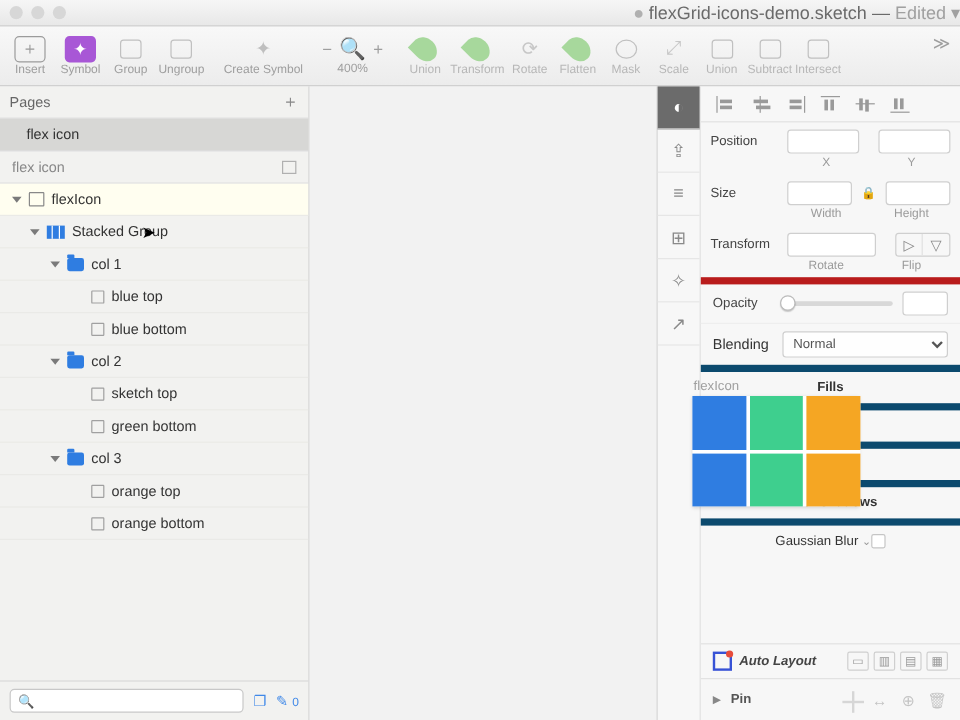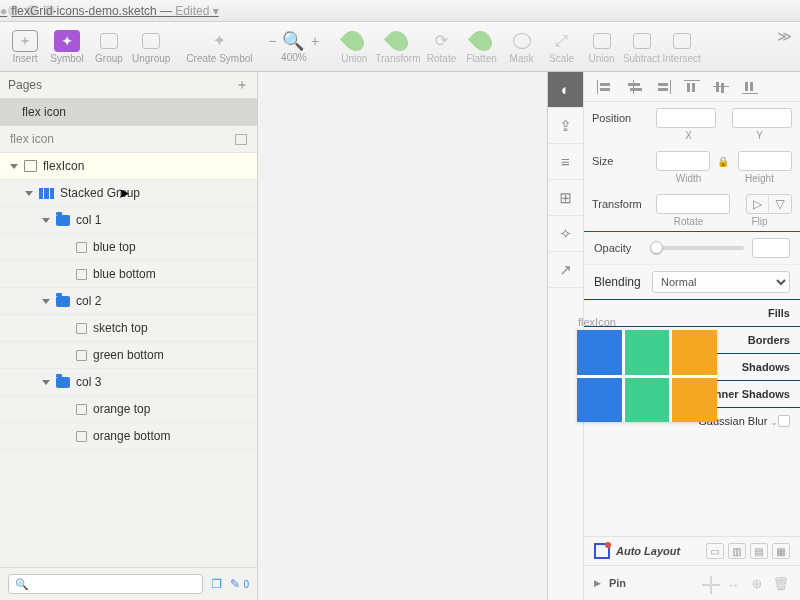--- a/index.html
+++ b/index.html
@@ -2,21 +2,21 @@
 <html><head>
 <meta charset="utf-8">
 <style>
 * { box-sizing: border-box; margin: 0; padding: 0; font-family: -apple-system, "Helvetica Neue", Arial, sans-serif; }
 body { width: 800px; height: 600px; background: #ececec; overflow: hidden; font-size: 12px; color: #333; }
 
 
 .titlebar { height: 22px; display: flex; align-items: center; padding: 0 8px; background: linear-gradient(#f6f6f6,#e8e8e8); border-bottom: 1px solid #d0d0d0; position: relative; }
 .traffic { display: flex; gap: 7px; }
 .tl { width: 11px; height: 11px; border-radius: 50%; background: #d7d7d7; }
-.titlebar .title { position: absolute; left: 0; right: 0; text-align: left; font-size: 12px; color: #6a6a6a; text-decoration: underline; }
+.titlebar .title { position: absolute; left: 0; right: 0; text-align: right; font-size: 15px; color: #6a6a6a; }
 .titlebar .title .dot { color: #b0b0b0; margin-right: 4px; }
 .titlebar .title .edited { color: #a0a0a0; }
 
 
 .toolbar { height: 50px; background: linear-gradient(#f8f8f8,#ececec); border-bottom: 1px solid #c9c9c9; display: flex; align-items: center; padding: 0 6px; gap: 4px; }
 .tbtn { display: flex; flex-direction: column; align-items: center; justify-content: center; min-width: 38px; height: 44px; color: #9e9e9e; font-size: 10px; }
 .tbtn .ic { width: 26px; height: 22px; display: flex; align-items: center; justify-content: center; font-size: 16px; color: #bfbfbf; }
 .tbtn .lbl { margin-top: 1px; }
 .tbtn.symbol .ic { background: #a857d6; border-radius: 4px; color: #fff; font-size: 14px; width: 26px; height: 22px; }
 .tbtn.insert .ic { border: 1.5px solid #9b9b9b; border-radius: 4px; color: #9b9b9b; font-size: 14px; width: 26px; height: 22px; }
@@ -109,23 +109,23 @@
 .prow .plabel { width: 58px; color: #444; font-size: 11px; }
 .pinput { flex: 1; height: 20px; border: 1px solid #cfcfcf; border-radius: 3px; background: #fff; }
 .psub { display: flex; padding: 0 8px 4px; gap: 6px; }
 .psub .col { flex: 1; text-align: center; font-size: 10px; color: #9a9a9a; }
 .psub .col.offset { margin-left: 64px; }
 .lock { color: #b0b0b0; font-size: 10px; padding: 0 2px; }
 .flip-seg { display: flex; border: 1px solid #cfcfcf; border-radius: 3px; overflow: hidden; }
 .flip-seg span { width: 22px; height: 18px; display: flex; align-items: center; justify-content: center; color: #888; border-right: 1px solid #e0e0e0; font-size: 12px; }
 .flip-seg span:last-child { border: none; }
 
-.section { border-top: 1px solid #0c4a6e; padding: 7px 10px; font-size: 11px; color: #333; font-weight: 600; display: flex; align-items: center; justify-content: flex-end; }
+.section { border-top: 6px solid #0c4a6e; padding: 7px 10px; font-size: 11px; color: #333; font-weight: 600; display: flex; align-items: center; justify-content: center; }
 .section.light { font-weight: 500; }
-.opacity-row { display: flex; align-items: center; padding: 6px 10px; gap: 8px; border-top: 1px solid #b91c1c; }
+.opacity-row { display: flex; align-items: center; padding: 6px 10px; gap: 8px; border-top: 6px solid #b91c1c; }
 .opacity-row .plabel { width: 50px; font-size: 11px; color: #444; }
 .slider { flex: 1; height: 4px; background: #d8d8d8; border-radius: 2px; position: relative; }
 .slider .knob { position: absolute; left: -2px; top: -5px; width: 13px; height: 13px; background: #fff; border: 1px solid #bbb; border-radius: 50%; box-shadow: 0 1px 1px rgba(0,0,0,0.2); }
 .opval { width: 38px; height: 20px; border: 1px solid #cfcfcf; border-radius: 3px; background: #fff; }
 .blend-row { display: flex; align-items: center; padding: 6px 10px; gap: 8px; border-top: 1px solid #eee; }
 .blend-row select { flex: 1; height: 22px; border: 1px solid #cfcfcf; border-radius: 3px; background: #fefefe; font-size: 11px; color: #555; padding: 0 4px; }
 .chk { width: 12px; height: 12px; border: 1px solid #c5c5c5; border-radius: 2px; background: #fff; }
 
 .autolayout { border-top: 1px solid #e2e2e2; padding: 6px 10px; display: flex; align-items: center; gap: 6px; }
 .autolayout .al-ic { width: 16px; height: 16px; border: 2px solid #3752d6; position: relative; }

